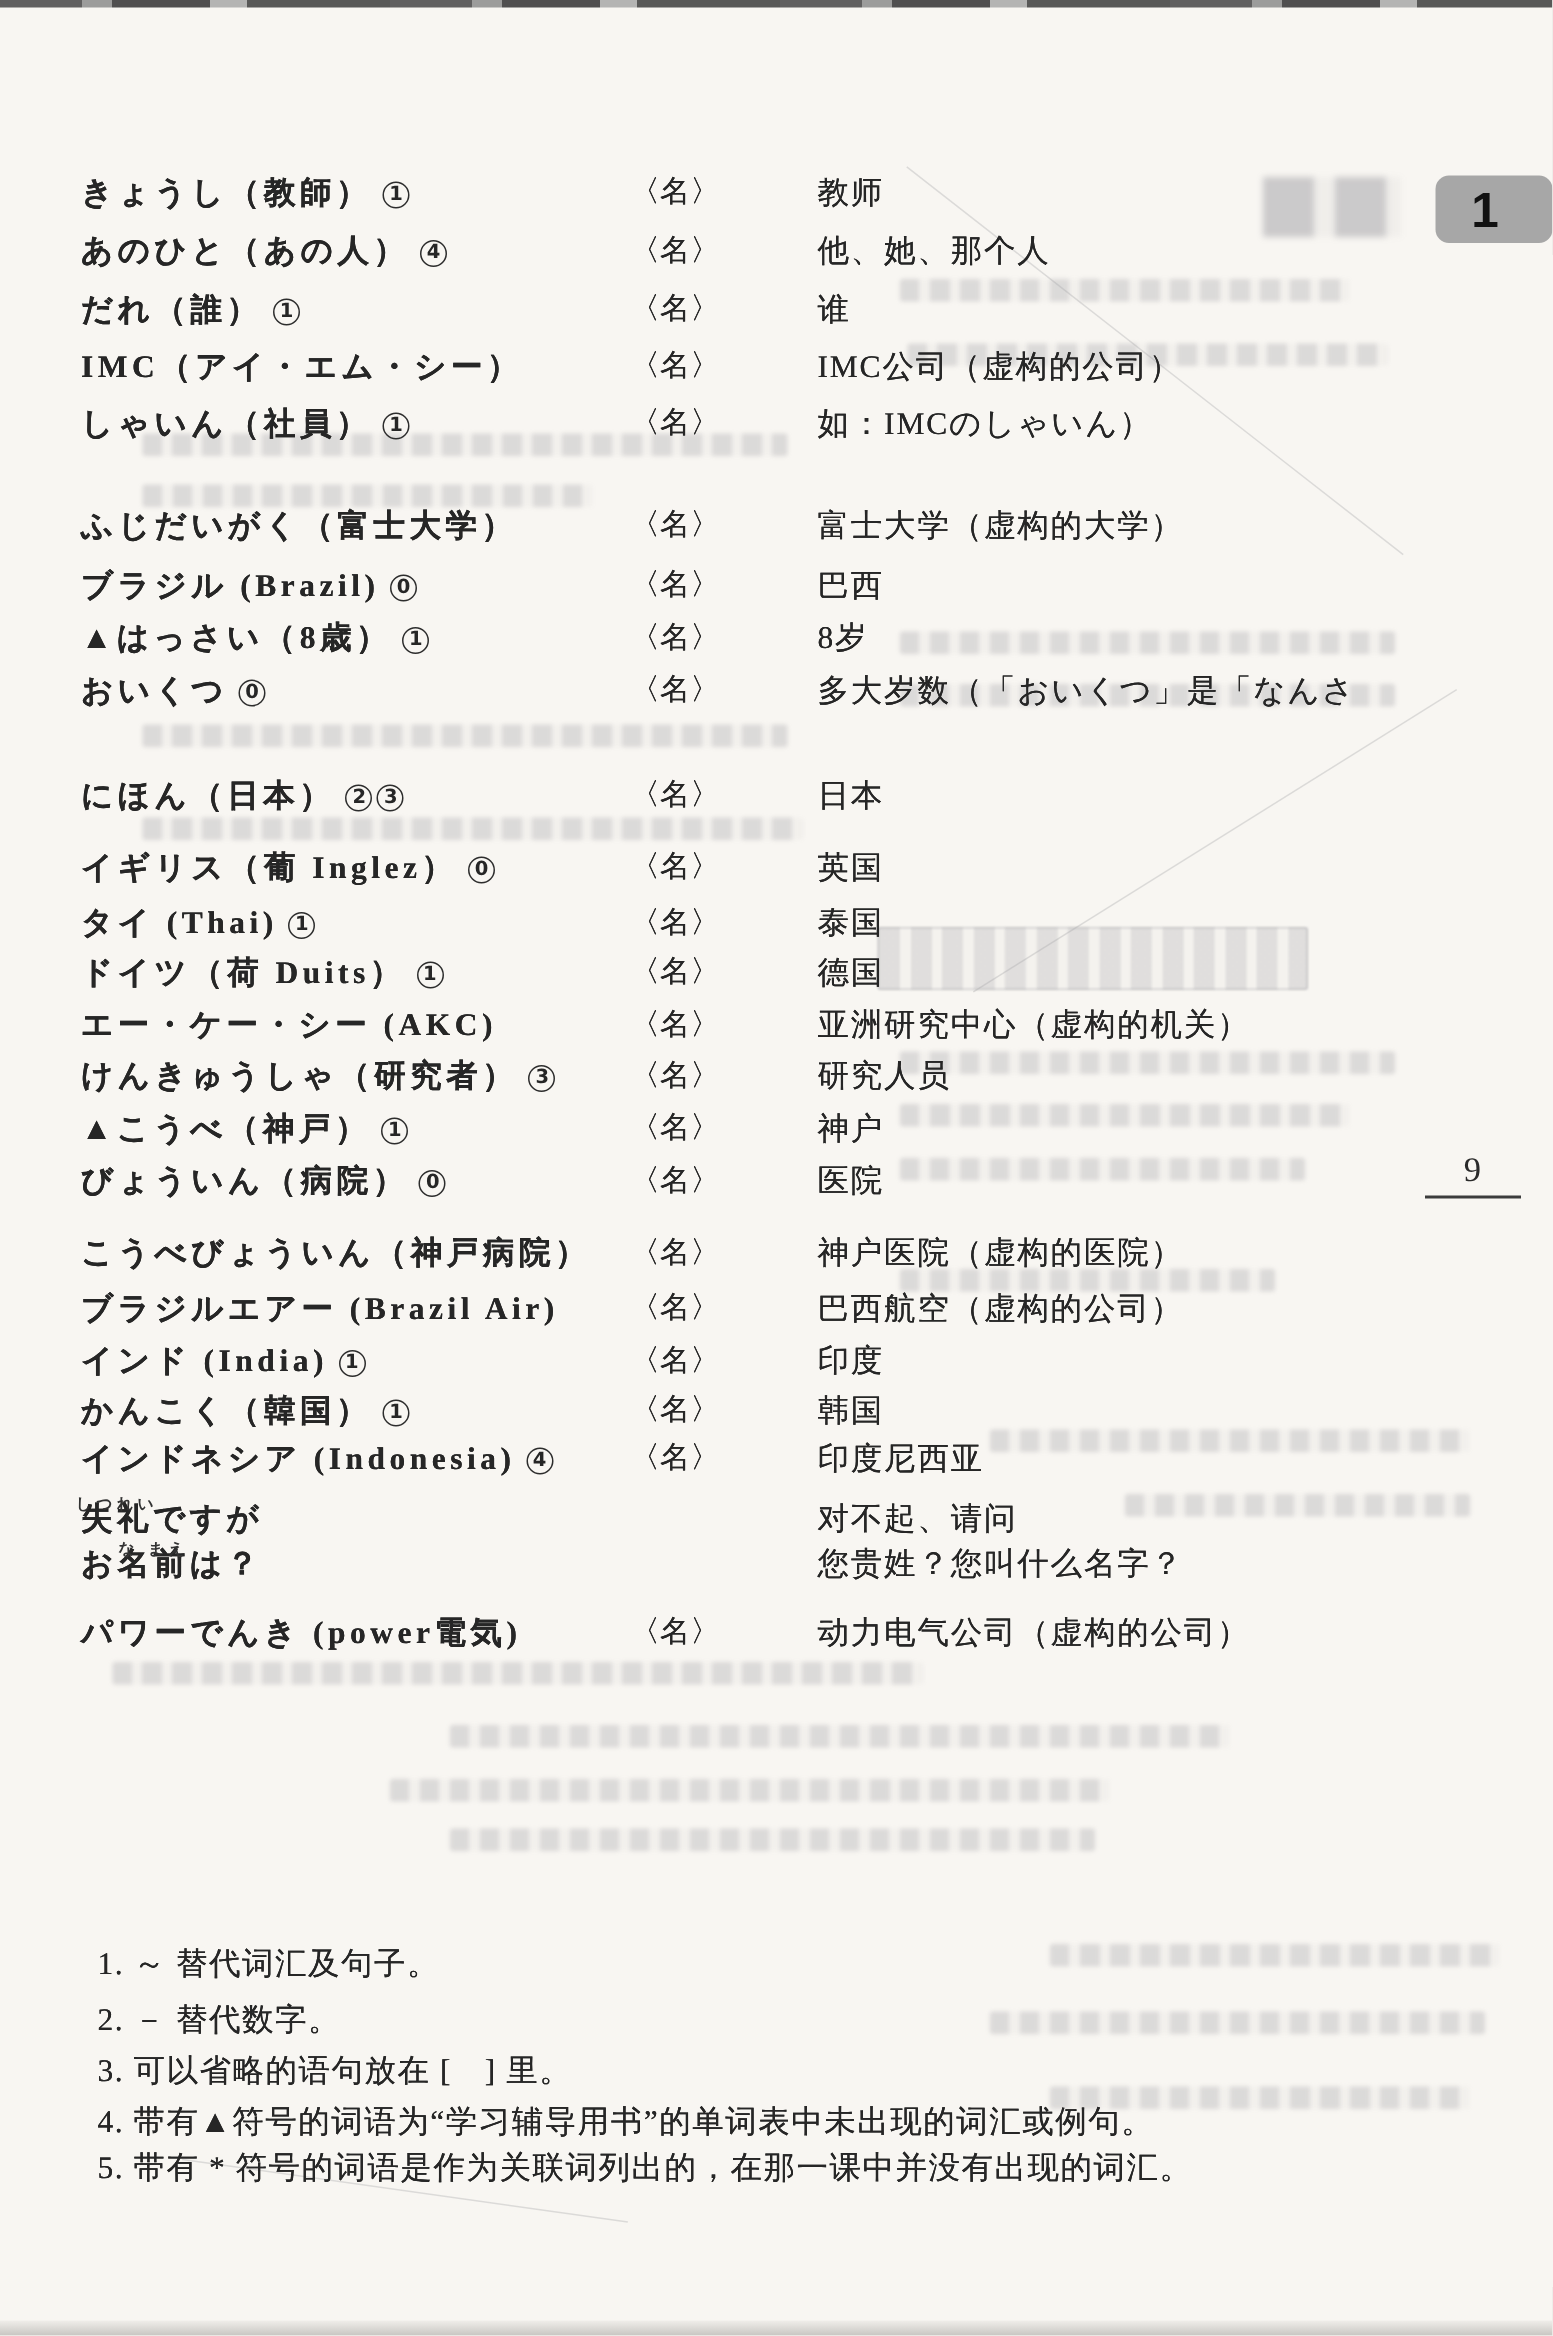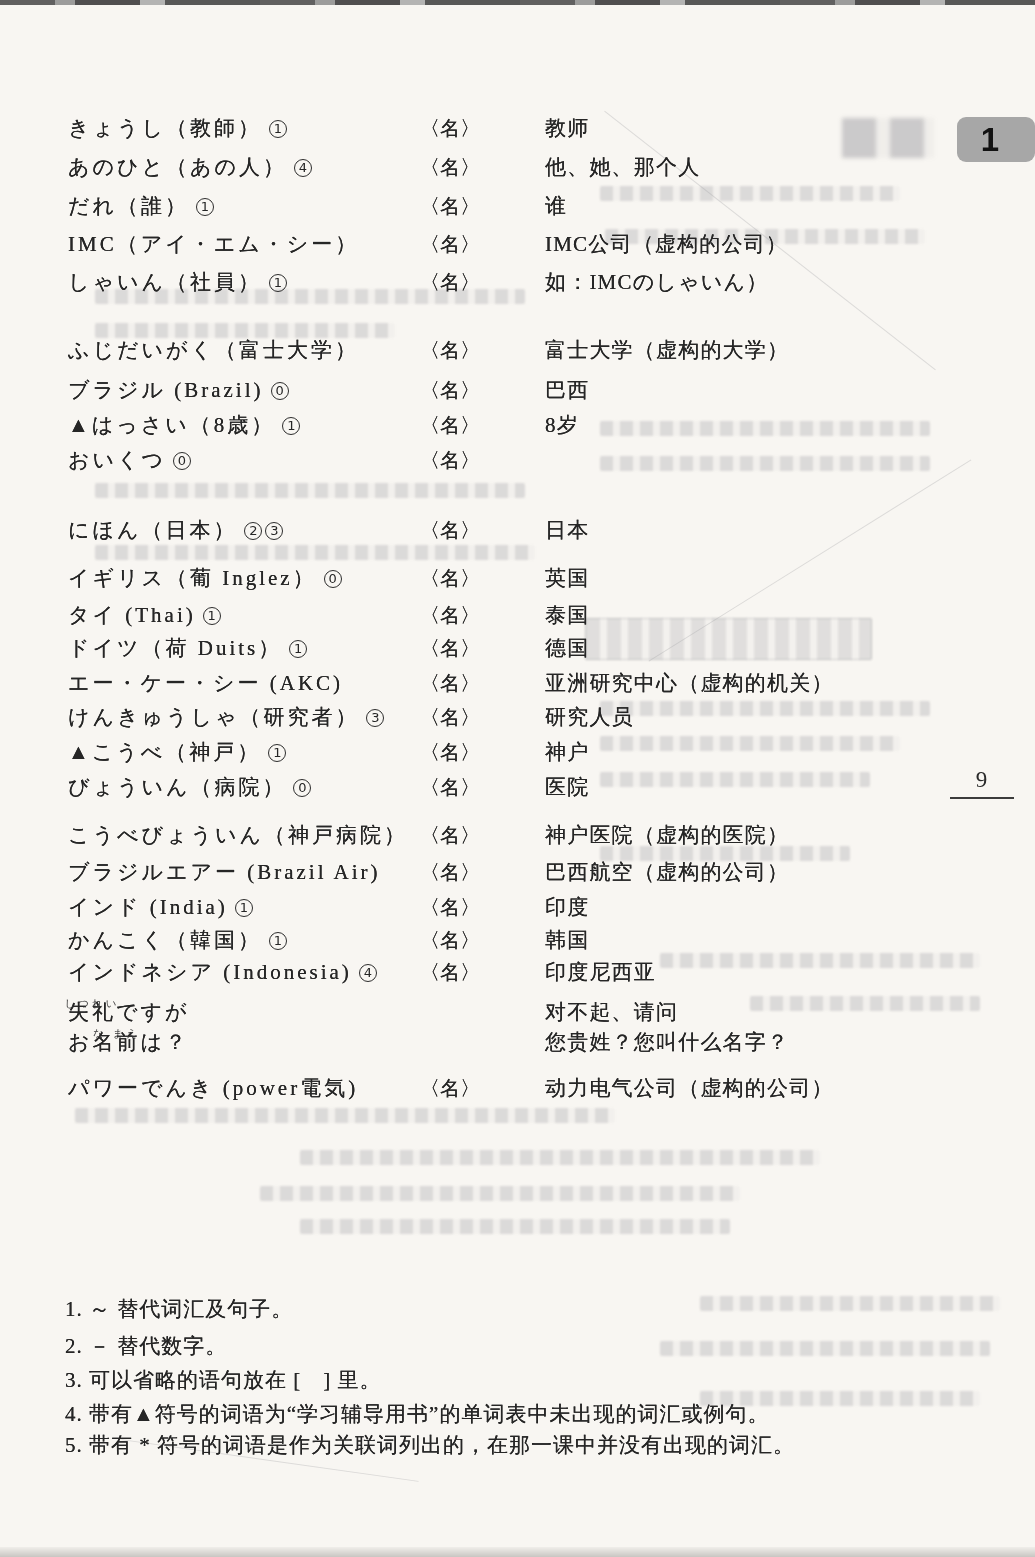--- a/index.html
+++ b/index.html
@@ -19,22 +19,22 @@
   .chapter-tab{position:absolute;left:957px;top:117px;width:78px;height:45px;
     background:#a7a7a7;border-radius:9px;display:flex;align-items:center;justify-content:center;}
   .chapter-tab span{font-family:"Liberation Sans","DejaVu Sans",sans-serif;
     font-weight:bold;font-size:33px;color:#121212;transform:translateX(-6px);}
   
   .page-num{position:absolute;left:950px;top:767px;width:64px;text-align:center;
     font-size:23px;letter-spacing:1px;color:#2a2a2a;}
   .page-num-line{position:absolute;left:950px;top:797px;width:64px;height:2px;background:#3c3c3c;}
   
   .vrow{position:absolute;left:0;width:1035px;}
-  .word{position:absolute;left:68px;font-size:21px;line-height:33px;
-    letter-spacing:3px;white-space:nowrap;text-shadow:0 0 .4px #222;}
+  .word{position:absolute;left:54px;font-size:21px;line-height:33px;
+    letter-spacing:3px;white-space:nowrap;text-shadow:0 0 .4px #222;font-weight:bold;}
   .pos{position:absolute;left:420px;font-size:20px;line-height:33px;text-shadow:0 0 .4px #222;}
   .trans{position:absolute;left:545px;width:480px;font-size:21px;letter-spacing:1.2px;
     text-shadow:0 0 .4px #222;}
   .tline{line-height:33px;white-space:nowrap;}
   .tline + .tline{margin-left:30px;}
   .acc{display:inline-block;box-sizing:border-box;width:18px;height:18px;line-height:15px;
     border:1.5px solid #2d2d2d;border-radius:50%;font-size:13px;text-align:center;
     vertical-align:2px;margin-left:7px;letter-spacing:0;
     font-family:"DejaVu Sans","Liberation Sans",sans-serif;text-shadow:none;}
   .acc + .acc{margin-left:3px;}
@@ -147,20 +147,21 @@
         <div class="word">▲はっさい（8歳）<span class="acc">1</span></div>
         <div class="pos">〈名〉</div>
         <div class="trans">
           <div class="tline">8岁</div>
         </div>
       </div>
       <div class="vrow" style="top: 444px;">
         <div class="word">おいくつ<span class="acc">0</span></div>
         <div class="pos">〈名〉</div>
         <div class="trans">
+          <div class="tline">多大岁数（「おいくつ」是「なんさ</div>
         </div>
       </div>
       <div class="vrow" style="top: 514px;">
         <div class="word">にほん（日本）<span class="acc">2</span><span class="acc">3</span></div>
         <div class="pos">〈名〉</div>
         <div class="trans">
           <div class="tline">日本</div>
         </div>
       </div>
       <div class="vrow" style="top: 562px;">

